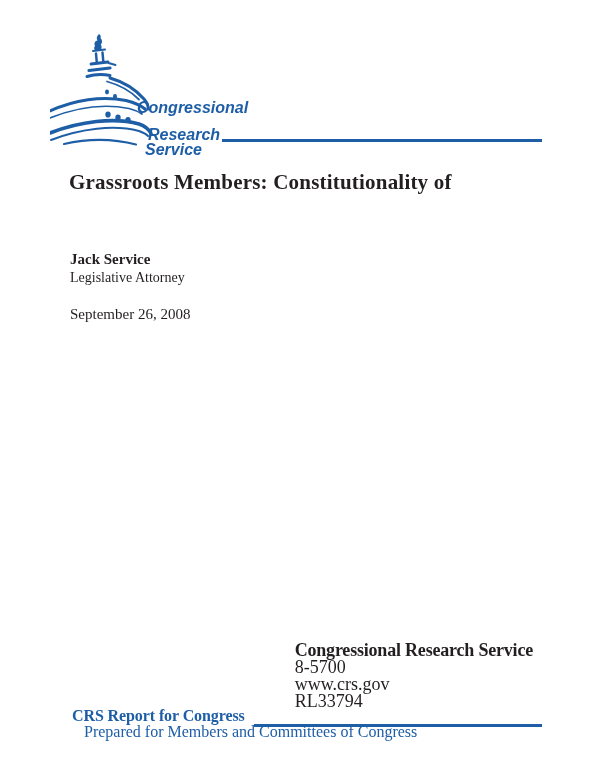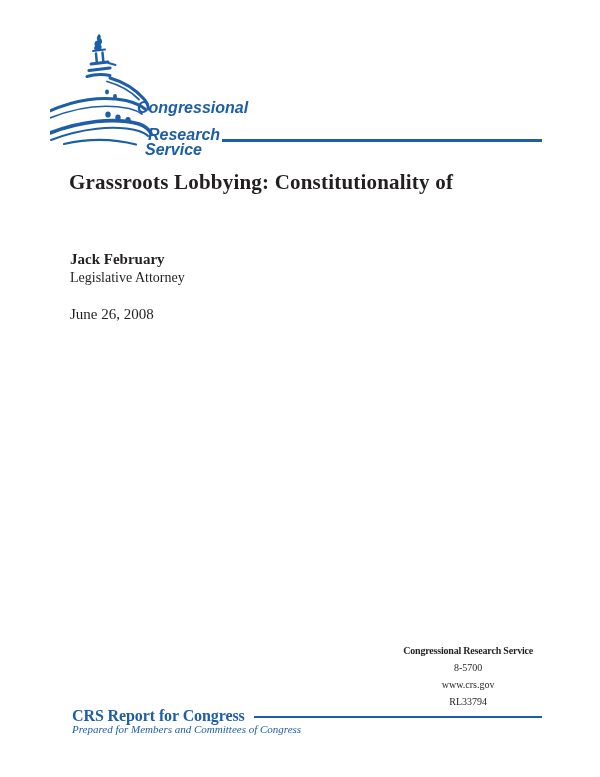--- a/index.html
+++ b/index.html
@@ -39,37 +39,37 @@
     font-size: 21px; font-weight: bold; line-height: 30px;
     letter-spacing: 0.2px; color: var(--ink);
   }
   .author-name { position: absolute; left: 70px; top: 251px; font-size: 15px; font-weight: bold; }
   .author-role { position: absolute; left: 70px; top: 270px; font-size: 14px; }
   .report-date { position: absolute; left: 70px; top: 306px; font-size: 15px; }
 
   
   .footer-right {
     position: absolute; right: 67px; top: 642px;
-    text-align: center; font-size: 10px; line-height: 17px;
+    text-align: left; font-size: 18px; line-height: 17px;
   }
   .footer-org { font-weight: bold; letter-spacing: -0.2px; }
 
   
   .banner-row {
     position: absolute; left: 72px; right: 58px; top: 705px;
-    height: 22px; display: flex; align-items: center;
+    height: 22px; display: flex; align-items: flex-end;
   }
   .banner-text {
     font-size: 16px; font-weight: bold; color: var(--blue);
     letter-spacing: -0.1px; white-space: nowrap; line-height: 22px;
   }
   .banner-rule { flex: 1; height: 2.6px; background: var(--blue); margin-left: 9px; margin-top: 2px; }
   .tagline {
-    position: absolute; left: 72px; top: 723px;
-    font-style: italic; color: var(--blue); font-size: 11px;
+    position: absolute; left: 84px; top: 723px;
+    color: var(--blue); font-size: 16px;
   }
 </style>
 </head>
 <body>
 
 <div class="page">
 
   <svg class="logo-art" width="190" height="122" viewBox="0 0 190 122" aria-hidden="true">
     <g stroke="#1e5ea6" fill="none" stroke-linecap="round">
 
@@ -104,26 +104,26 @@
   </svg>
 
   <div class="wordmark">
     <div>Congressional</div>
     <div class="wm-line2">Research</div>
     <div class="wm-line3">Service</div>
   </div>
   <div class="top-rule"></div>
 
   <div class="title">
-    <div>Grassroots Lobbying: Constitutionality of</div>
+    <div>Grassroots Members: Constitutionality of</div>
   </div>
 
-  <div class="author-name">Jack February</div>
+  <div class="author-name">Jack Service</div>
   <div class="author-role">Legislative Attorney</div>
-  <div class="report-date">June 26, 2008</div>
+  <div class="report-date">September 26, 2008</div>
 
   <div class="footer-right">
     <div class="footer-org">Congressional Research Service</div>
     <div>8-5700</div>
     <div>www.crs.gov</div>
     <div>RL33794</div>
   </div>
 
   <div class="banner-row">
     <span class="banner-text">CRS Report for Congress</span>

